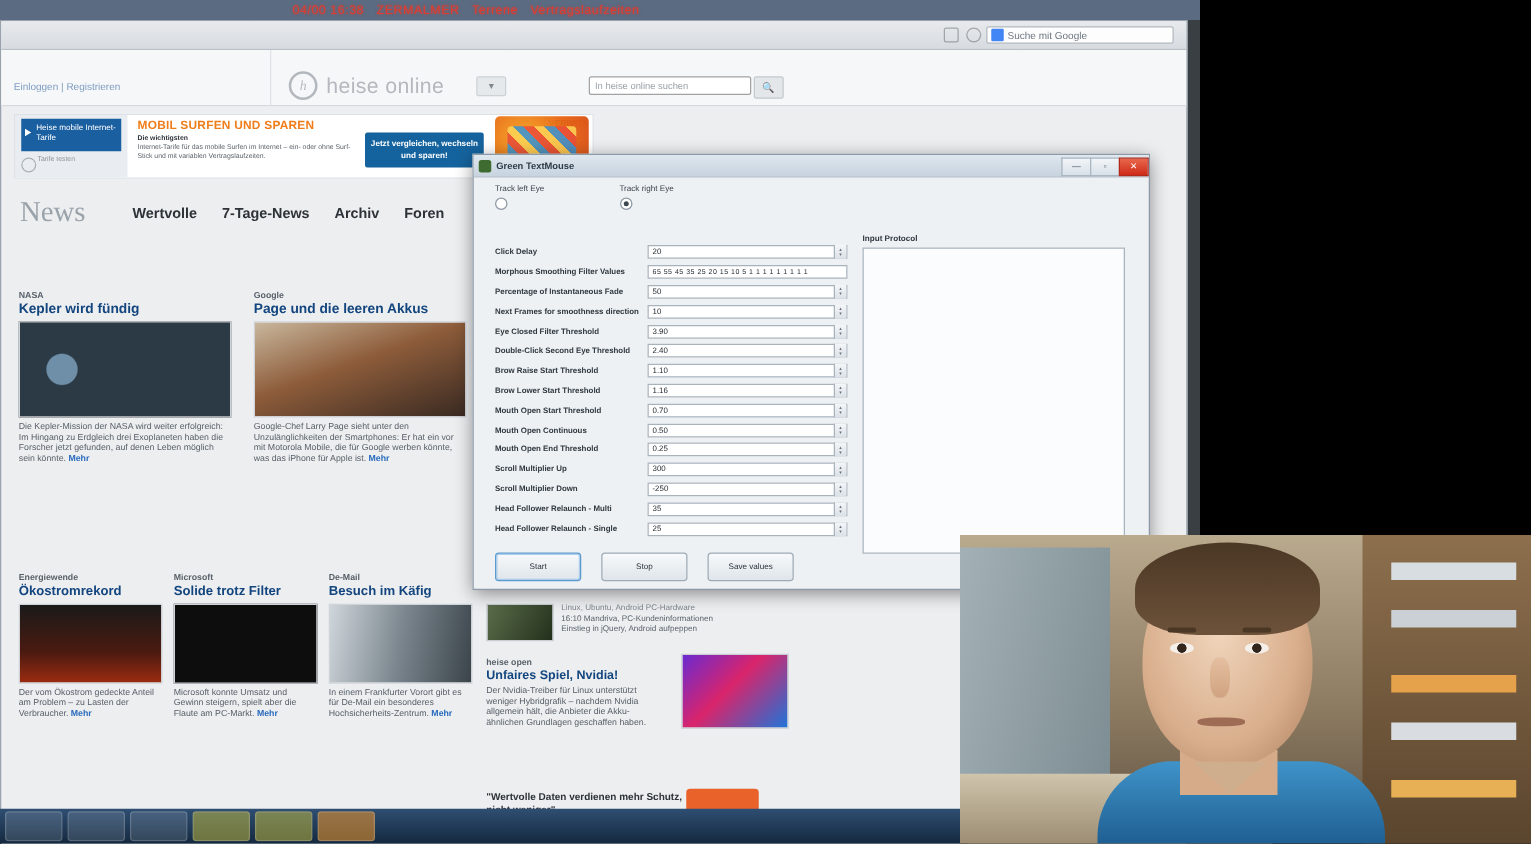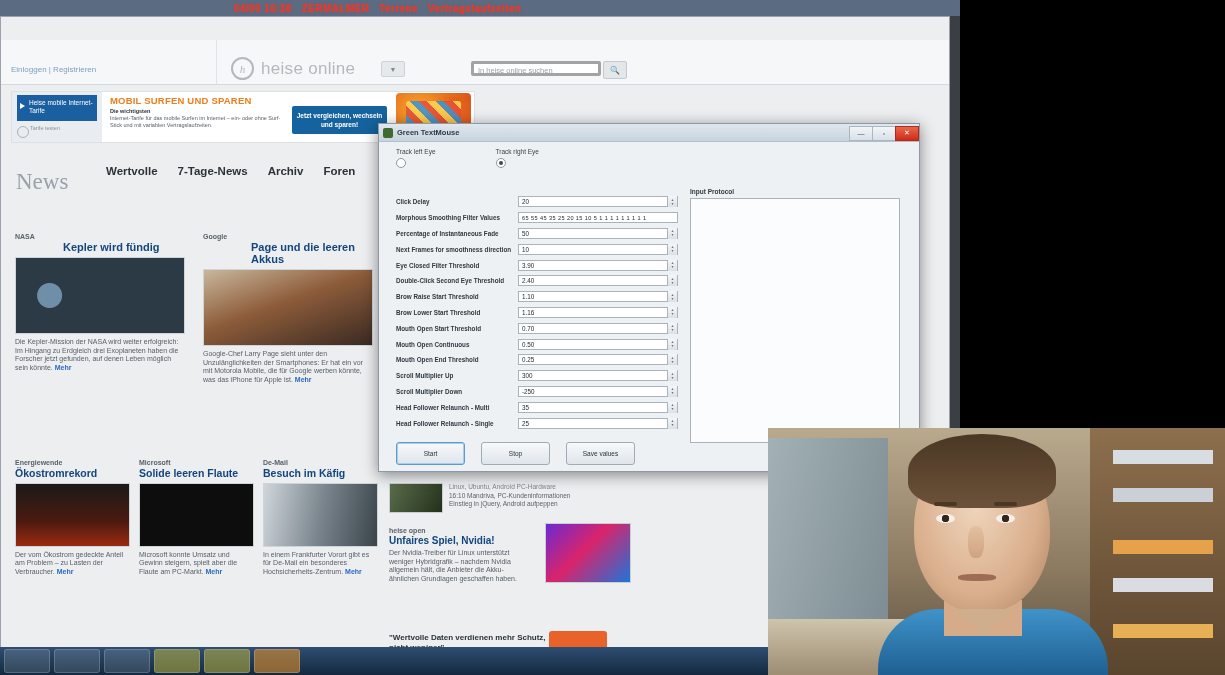--- a/index.html
+++ b/index.html
@@ -5,21 +5,21 @@
   html,body{margin:0;padding:0;background:#000;}
   body{width:1225px;height:675px;overflow:hidden;font-family:"Liberation Sans",sans-serif;}
   #root{position:relative;width:1225px;height:675px;background:#000;}
 
   
   .capture{position:absolute;left:0;top:0;width:960px;height:675px;background:#3a3f44;}
 
   
   .recbar{position:absolute;left:0;top:0;width:960px;height:16px;background:#5a6b82;
           display:flex;align-items:center;gap:10px;padding-left:234px;box-sizing:border-box;}
-  .recbar span{color:#e23c2e;font-size:10px;font-weight:bold;letter-spacing:.4px;
+  .recbar span{color:#e23c2e;font-size:10px;font-weight:normal;letter-spacing:.4px;
                text-shadow:0 0 2px rgba(226,60,46,.8);white-space:nowrap;}
 
   
   .browser{position:absolute;left:0;top:16px;width:950px;height:655px;background:#eceef0;
            border:1px solid #9aa3ad;box-sizing:border-box;}
   .chrome{position:absolute;left:0;top:0;width:948px;height:22px;
           background:linear-gradient(#e8eaed,#d7dbe0);border-bottom:1px solid #b9c0c8;
           display:flex;align-items:center;}
   .chrome-left{flex:1;}
   .chrome-icons{display:flex;align-items:center;gap:6px;padding-right:4px;opacity:.55;}
@@ -37,21 +37,21 @@
   .hh-div{position:absolute;left:215px;top:23px;width:1px;height:44px;background:#dfe3e7;}
   .hh-logo{position:absolute;left:230px;top:40px;display:flex;align-items:center;gap:7px;opacity:.55;}
   .hh-logo .circ{width:19px;height:19px;border:2px solid #7e868f;border-radius:50%;
                  display:flex;align-items:center;justify-content:center;font-size:11px;
                  font-style:italic;color:#7e868f;font-family:"Liberation Serif",serif;}
   .hh-logo .txt{font-size:17px;color:#7e868f;letter-spacing:.3px;}
   .hh-caret{position:absolute;left:380px;top:44px;width:22px;height:14px;background:#e6e9ec;
             border:1px solid #ccd2d8;border-radius:2px;display:flex;align-items:center;justify-content:center;
             font-size:7px;color:#808890;}
   .hh-search{position:absolute;left:470px;top:44px;width:130px;height:15px;background:#fff;
-             border:3px solid #a3a3a3;border-radius:2px;font-size:7.5px;color:#9aa1a8;
+             border:1px solid #a3a3a3;border-radius:2px;font-size:7.5px;color:#9aa1a8;
              padding:2px 0 0 4px;box-sizing:border-box;}
   .hh-sbtn{position:absolute;left:602px;top:44px;width:22px;height:16px;background:#e4e7ea;
            border:1px solid #c3c9cf;border-radius:2px;display:flex;align-items:center;justify-content:center;
            font-size:8px;color:#707880;}
 
   
   .ad{position:absolute;left:10px;top:74px;width:462px;height:50px;background:#fff;
       border:1px solid #dde1e5;display:flex;overflow:hidden;}
   .ad-l{width:90px;background:#e9edf1;position:relative;}
   .ad-l .blue{position:absolute;left:5px;top:3px;width:80px;height:26px;background:#1a5fa0;
@@ -74,34 +74,34 @@
   .ad-toys{position:absolute;left:395px;top:76px;width:75px;height:48px;
            background:radial-gradient(circle at 30% 40%,#f6a623,#e8620f 60%,#d64b14);
            border-radius:4px;opacity:.95;}
   .ad-toys::after{content:"";position:absolute;left:10px;top:8px;width:55px;height:30px;
            background:repeating-linear-gradient(45deg,#ffd34d 0 6px,#2d8fd5 6px 12px,#e8442f 12px 18px);
            border-radius:3px;opacity:.85;}
 
   
   .nav{position:absolute;left:0;top:140px;width:400px;height:38px;}
   .nav .news{position:absolute;left:15px;top:0;font-size:23px;color:#9aa2aa;
-             font-family:"Liberation Serif",serif;margin-top:12px;}
+             font-family:"Liberation Serif",serif;}
   .navitems{position:absolute;left:105px;top:8px;display:flex;gap:20px;}
   .navitems div{font-size:11.5px;font-weight:bold;color:#2c3238;white-space:nowrap;}
   .topline{position:absolute;left:0;top:186px;width:400px;height:22px;
            border-top:1px solid #e0e4e8;border-bottom:1px solid #e0e4e8;background:#fafbfc;}
   .topline .lbl{position:absolute;left:16px;top:5px;font-size:8.5px;color:#9aa2aa;}
   .topitems{position:absolute;left:96px;top:5px;display:flex;gap:16px;}
   .topitems div{font-size:8.5px;color:#2a5f9e;white-space:nowrap;}
 
   
   .arts{position:absolute;left:14px;top:216px;width:370px;}
   .art{position:absolute;width:170px;}
   .art .kicker{font-size:7px;color:#59616a;font-weight:bold;}
-  .art .head{font-size:11px;font-weight:bold;color:#13457e;margin-top:1px;line-height:12px;margin-left:48px;}
+  .art .head{font-size:11px;font-weight:bold;color:#13457e;margin-top:1px;line-height:12px;}
   .art .thumb{width:168px;height:75px;margin-top:4px;border:1px solid #cfd4d9;}
   .art .body{font-size:7px;color:#596069;line-height:8.6px;margin-top:4px;}
   .art .more{color:#2a6bbd;font-weight:bold;}
   .thumb-space{background:radial-gradient(circle at 20% 50%,#6f8fa8 0 12px,#2c3a45 13px),
                radial-gradient(circle at 45% 45%,#b8c4cc 0 10px,transparent 11px),
                radial-gradient(circle at 62% 50%,#9aa6ae 0 8px,transparent 9px),
                radial-gradient(circle at 76% 52%,#7d8991 0 6px,transparent 7px),
                radial-gradient(circle at 88% 54%,#5e6a72 0 4px,transparent 5px),#11161b;}
   .thumb-face{background:linear-gradient(160deg,#c9b79d 0%,#8d5c3a 45%,#3a2a22 100%);}
   .thumb-meter{background:linear-gradient(#1a1a1a,#4a1a10 60%,#9b2b10);}
@@ -232,20 +232,31 @@
 
     <div class="recbar">
       <span>04/00  16:38</span>
       <span>ZERMALMER</span>
       <span>Terrene</span>
       <span>Vertragslaufzeiten</span>
     </div>
 
     <div class="browser">
 
+      <div class="chrome">
+        <div class="chrome-left"></div>
+        <div class="chrome-icons">
+          <div class="cicon"></div>
+          <div class="cicon" style="border-radius:50%"></div>
+        </div>
+        <div class="searchbox">
+          <div class="gbadge"></div>
+          <div class="st">Suche mit Google</div>
+        </div>
+      </div>
 
       <div class="hh"></div>
       <div class="hh-login">Einloggen | Registrieren</div>
       <div class="hh-div"></div>
       <div class="hh-logo">
         <div class="circ">h</div>
         <div class="txt">heise online</div>
       </div>
       <div class="hh-caret">▼</div>
       <div class="hh-search">In heise online suchen</div>
@@ -303,21 +314,21 @@
           <div class="kicker">Energiewende</div>
           <div class="head">Ökostromrekord</div>
           <div class="thumb thumb-meter"></div>
           <div class="body">
             <span>Der vom Ökostrom gedeckte Anteil am Problem – zu Lasten der Verbraucher.</span>
             <span class="more">Mehr</span>
           </div>
         </div>
         <div class="art2" style="left:124px;top:226px">
           <div class="kicker">Microsoft</div>
-          <div class="head">Solide leeren Flaute</div>
+          <div class="head">Solide trotz Filter</div>
           <div class="thumb thumb-ms"></div>
           <div class="body">
             <span>Microsoft konnte Umsatz und Gewinn steigern, spielt aber die Flaute am PC-Markt.</span>
             <span class="more">Mehr</span>
           </div>
         </div>
         <div class="art2" style="left:248px;top:226px">
           <div class="kicker">De-Mail</div>
           <div class="head">Besuch im Käfig</div>
           <div class="thumb thumb-rack"></div>

